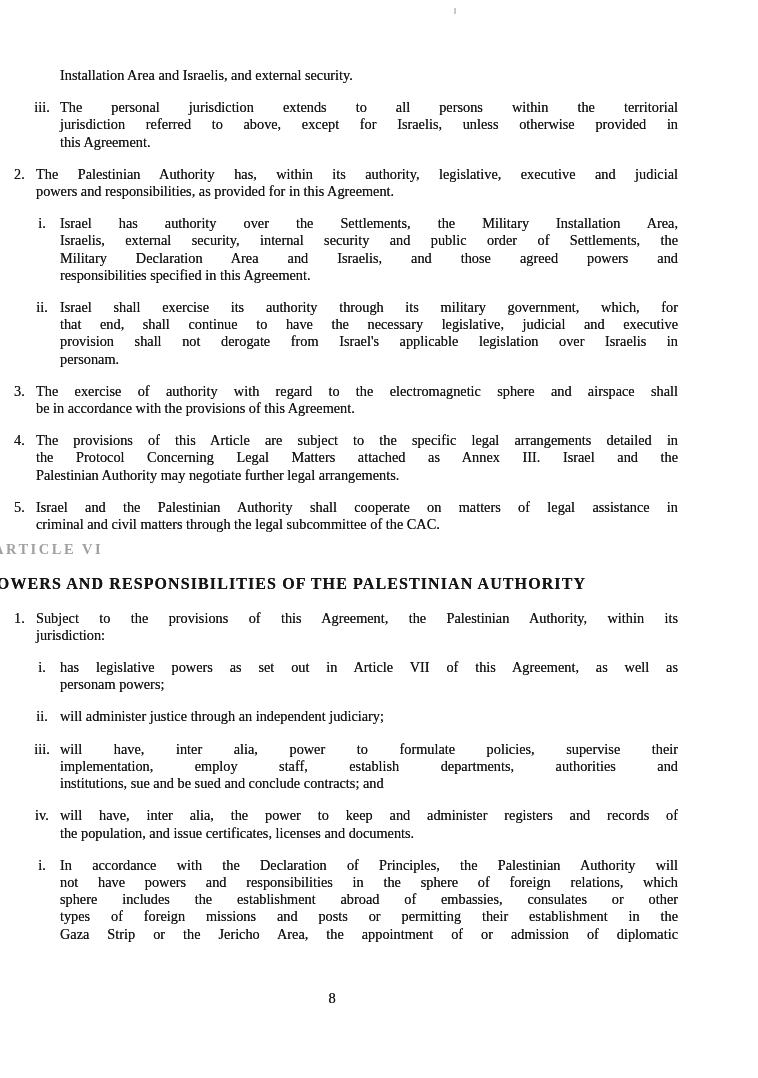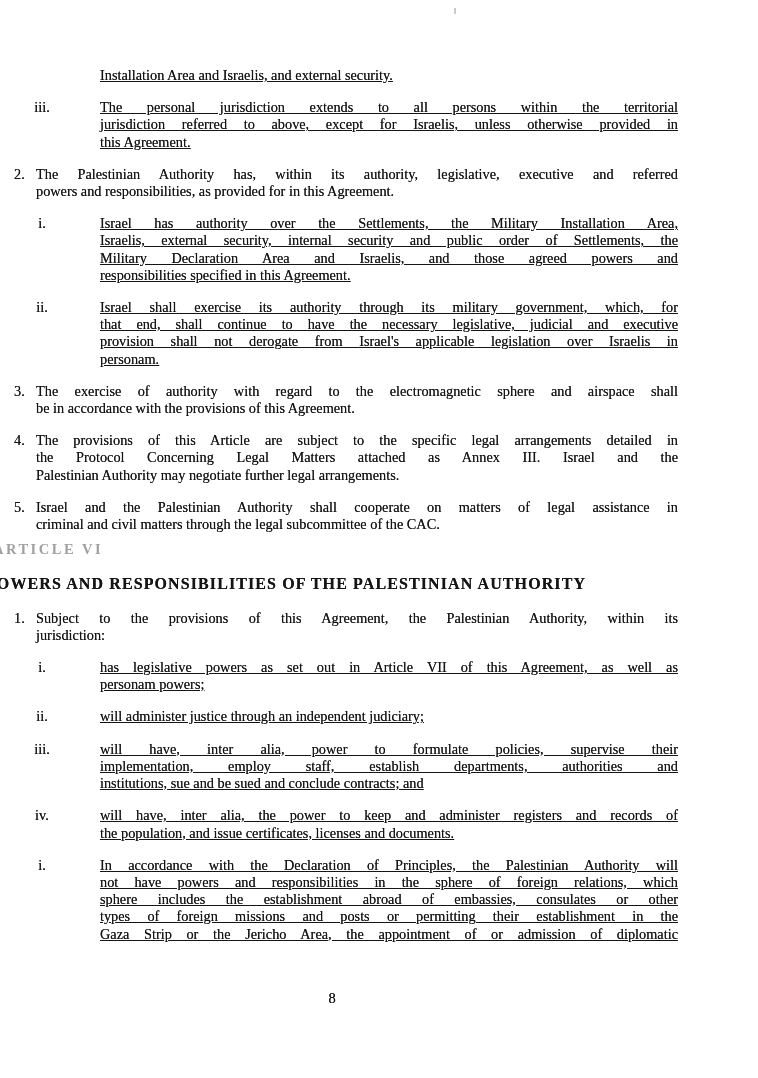--- a/index.html
+++ b/index.html
@@ -36,21 +36,21 @@
     width: 678px;
     font-size: 14.3px;
     line-height: 17.2px;
     text-shadow: 0 0 0.45px rgba(0,0,0,0.75);
   }
   .item {
     position: relative;
     margin: 0 0 15px 0;
   }
   .item.lvl1 { padding-left: 36px; }
-  .item.lvl2 { padding-left: 100px; text-decoration: underline; }
+  .item.lvl2 { padding-left: 60px; }
   .marker {
     position: absolute;
     top: 0;
     left: 0;
   }
   .lvl1 > .marker {
     left: 14px;
     width: 20px;
     text-align: left;
   }
@@ -106,21 +106,21 @@
         <div class="line lastline">Installation Area and Israelis, and external security.</div>
       </div>
       <div class="item lvl2">
         <span class="marker">iii.</span>
         <div class="line">The personal jurisdiction extends to all persons within the territorial</div>
         <div class="line">jurisdiction referred to above, except for Israelis, unless otherwise provided in</div>
         <div class="line lastline">this Agreement.</div>
       </div>
       <div class="item lvl1">
         <span class="marker">2.</span>
-        <div class="line">The Palestinian Authority has, within its authority, legislative, executive and referred</div>
+        <div class="line">The Palestinian Authority has, within its authority, legislative, executive and judicial</div>
         <div class="line lastline">powers and responsibilities, as provided for in this Agreement.</div>
       </div>
       <div class="item lvl2">
         <span class="marker">i.</span>
         <div class="line">Israel has authority over the Settlements, the Military Installation Area,</div>
         <div class="line">Israelis, external security, internal security and public order of Settlements, the</div>
         <div class="line">Military Declaration Area and Israelis, and those agreed powers and</div>
         <div class="line lastline">responsibilities specified in this Agreement.</div>
       </div>
       <div class="item lvl2">

